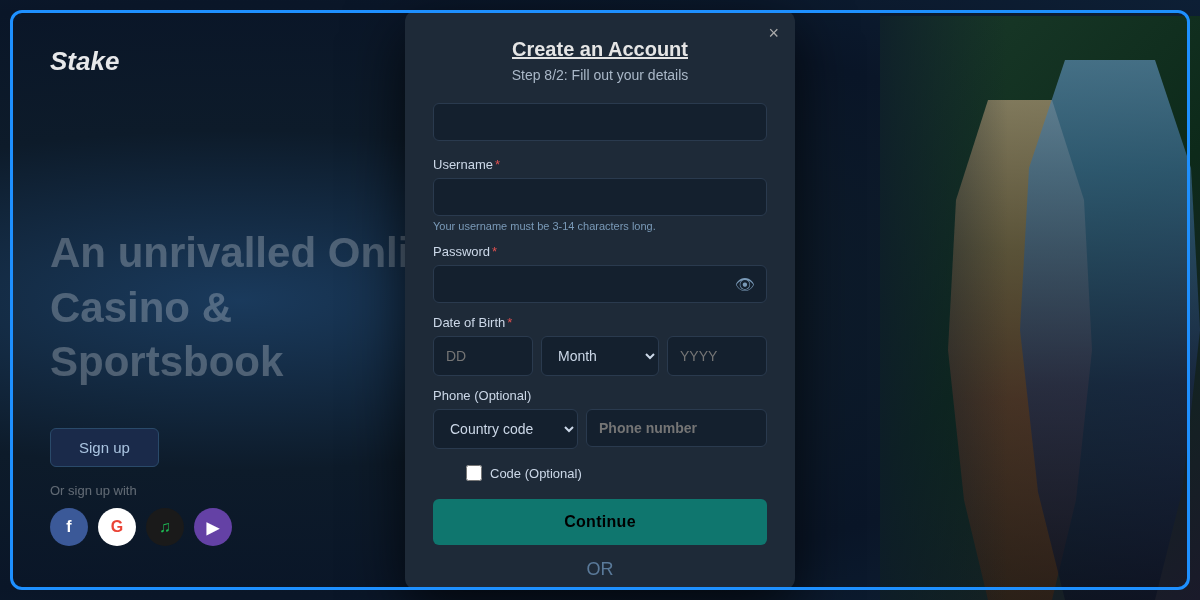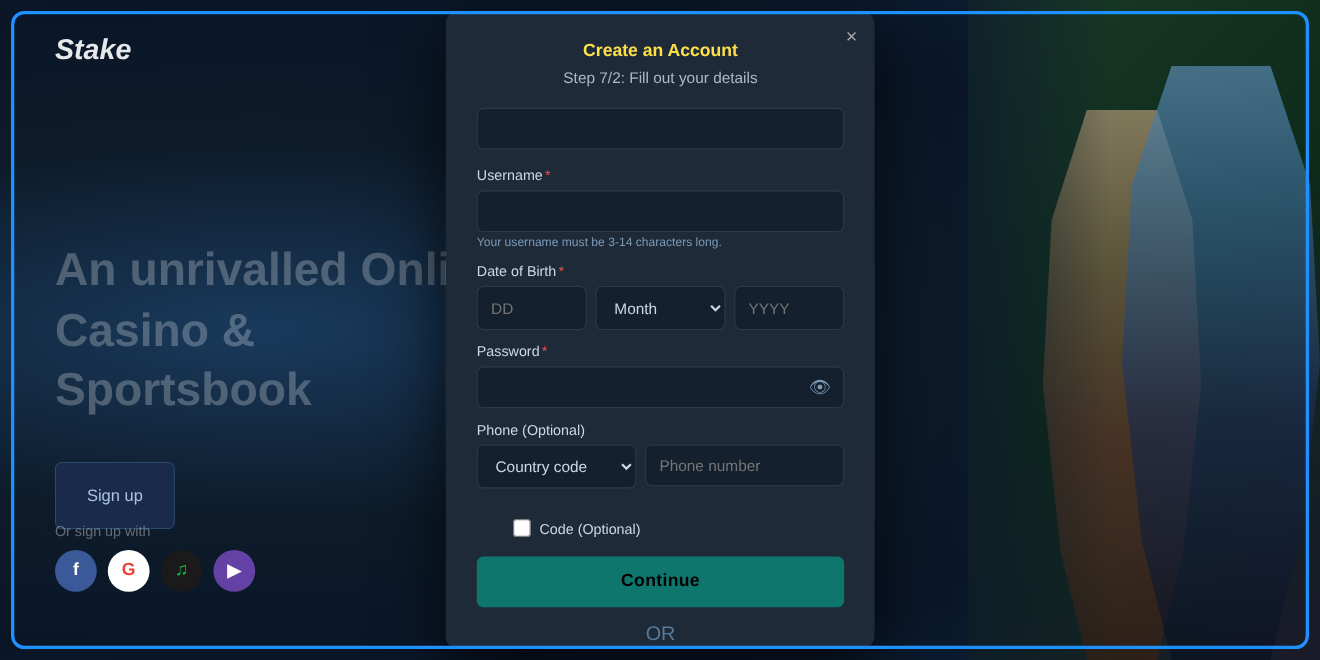--- a/index.html
+++ b/index.html
@@ -27,20 +27,21 @@
 
     
     .bg-content {
       position: absolute;
       inset: 0;
       display: flex;
       align-items: center;
       justify-content: flex-start;
       padding: 0 30px;
       overflow: hidden;
+      margin-top: 16px;
     }
 
     .bg-logo {
       position: absolute;
       top: 30px;
       left: 50px;
       color: #fff;
       font-size: 26px;
       font-style: italic;
       font-weight: bold;
@@ -60,21 +61,21 @@
     }
 
     .bg-signup-btn {
       position: absolute;
       left: 50px;
       top: calc(50% + 120px);
       background: #1a2a4a;
       color: #aac4e0;
       border: 1px solid #2a4a6a;
       border-radius: 6px;
-      padding: 21px 28px;
+      padding: 10px 28px;
       font-size: 15px;
       cursor: pointer;
     }
 
     .bg-or-text {
       position: absolute;
       left: 50px;
       top: calc(50% + 175px);
       color: rgba(255,255,255,0.35);
       font-size: 13px;
@@ -173,24 +174,25 @@
       background: none;
       border: none;
       color: #aaa;
       font-size: 18px;
       cursor: pointer;
       line-height: 1;
     }
 
     .modal-title {
       text-align: center;
-      color: #fde047;
-      font-size: 16px;
+      color: #e5e5e5;
+      font-size: 20px;
       font-weight: 600;
       margin-bottom: 6px;
+      text-decoration: underline;
     }
 
     .modal-subtitle {
       text-align: center;
       color: #aab8c8;
       font-size: 14px;
       margin-bottom: 20px;
     }
 
     .form-label {
@@ -286,21 +288,22 @@
 
     .phone-country {
       flex: 0 0 145px;
     }
 
     .phone-number {
       flex: 1;
     }
 
     .phone-row .form-input {
-      margin-bottom: 16px;
+      margin-bottom: 4px;
+      font-weight: bold;
     }
 
     .phone-row .form-select {
       height: 40px;
     }
 
     .code-row {
       display: flex;
       align-items: center;
       gap: 8px;
@@ -370,34 +373,45 @@
     <div class="bg-right-overlay"></div>
   </div>
 </div>
 
 <div class="modal-overlay">
   <div class="modal">
 
     <button class="modal-close">×</button>
 
     <h2 class="modal-title">Create an Account</h2>
-    <p class="modal-subtitle">Step 7/2: Fill out your details</p>
+    <p class="modal-subtitle">Step 8/2: Fill out your details</p>
 
     
     <div class="form-section">
       <input type="email" class="form-input" style="">
     </div>
 
     
     <div class="form-section">
       <label class="form-label">
         <span>Username</span><span class="required-star">*</span>
       </label>
       <input type="text" class="form-input" style="">
       <p class="hint-text">Your username must be 3-14 characters long.</p>
+    </div>
+
+    
+    <div class="form-section">
+      <label class="form-label">
+        <span>Password</span><span class="required-star">*</span>
+      </label>
+      <div class="password-wrapper">
+        <input type="password" class="form-input" style="">
+        <span class="eye-icon">👁</span>
+      </div>
     </div>
 
     
     <div class="form-section">
       <label class="form-label">
         <span>Date of Birth</span><span class="required-star">*</span>
       </label>
       <div class="dob-row">
         <input type="text" class="form-input dob-dd" placeholder="DD" style="">
         <select class="form-select dob-month">
@@ -414,31 +428,20 @@
           <option>October</option>
           <option>November</option>
           <option>December</option>
         </select>
         <input type="text" class="form-input dob-yyyy" placeholder="YYYY" style="">
       </div>
     </div>
 
     
     <div class="form-section">
-      <label class="form-label">
-        <span>Password</span><span class="required-star">*</span>
-      </label>
-      <div class="password-wrapper">
-        <input type="password" class="form-input" style="">
-        <span class="eye-icon">👁</span>
-      </div>
-    </div>
-
-    
-    <div class="form-section">
       <label class="form-label">Phone (Optional)</label>
       <div class="phone-row">
         <select class="form-select phone-country">
           <option>Country code</option>
         </select>
         <input type="tel" class="form-input phone-number" placeholder="Phone number" style="">
       </div>
     </div>
 
     

